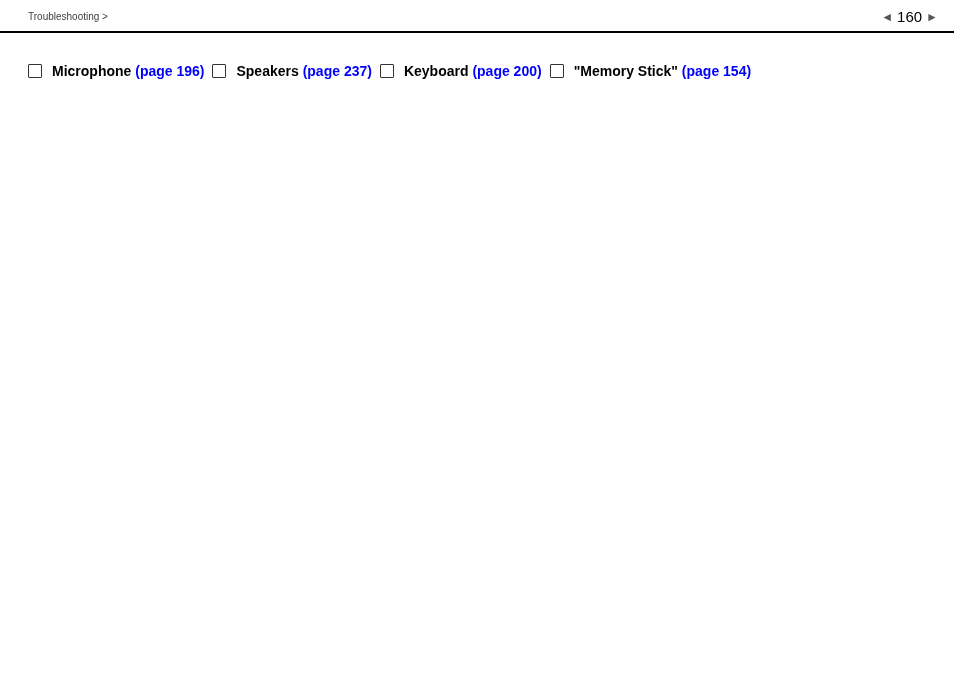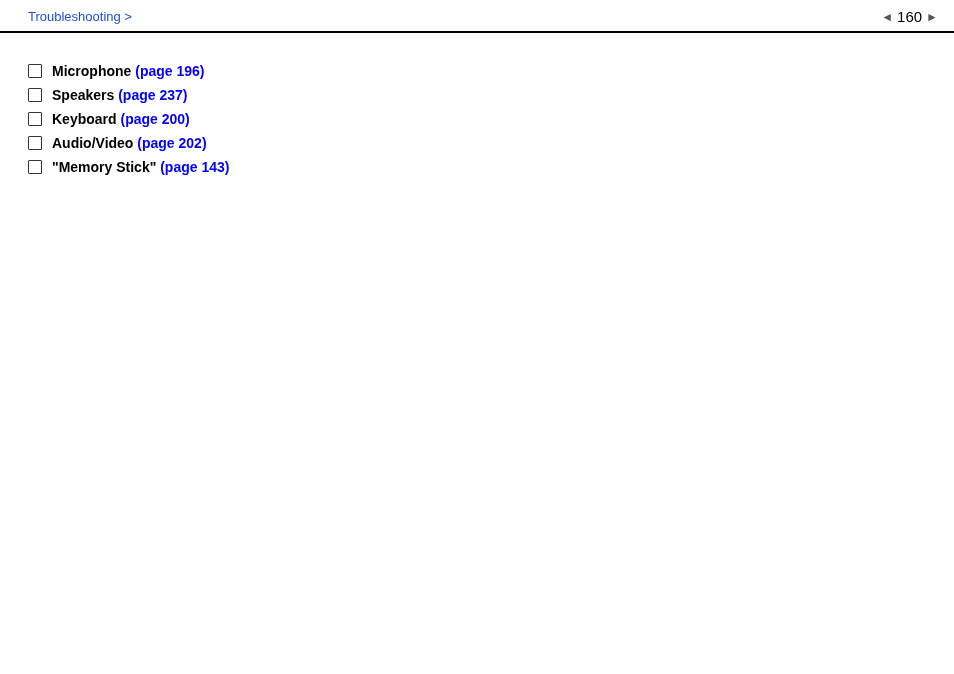--- a/index.html
+++ b/index.html
@@ -21,22 +21,22 @@
     .header {
       display: flex;
       align-items: center;
       justify-content: space-between;
       padding: 8px 16px 0 28px;
       border-bottom: 2px solid #000000;
       padding-bottom: 6px;
     }
 
     .breadcrumb {
-      color: #1d4ed8;
-      font-size: 13px;
+      color: #404040;
+      font-size: 10px;
     }
 
     .page-number-container {
       display: flex;
       align-items: center;
       gap: 4px;
     }
 
     .page-arrow-left {
       color: #555555;
@@ -54,21 +54,21 @@
       font-size: 12px;
     }
 
     .content {
       padding: 30px 28px 20px 28px;
     }
 
     .list-items {
       list-style: none;
       display: flex;
-      flex-direction: column;
+      flex-direction: row;
       gap: 8px;
     }
 
     .list-item {
       display: flex;
       align-items: flex-start;
       gap: 10px;
     }
 
     .checkbox-icon {
@@ -114,20 +114,16 @@
       <li class="list-item">
         <span class="checkbox-icon"></span>
         <span class="item-text">Speakers <a class="item-link" href="#197">(page 237)</a></span>
       </li>
       <li class="list-item">
         <span class="checkbox-icon"></span>
         <span class="item-text">Keyboard <a class="item-link" href="#200">(page 200)</a></span>
       </li>
       <li class="list-item">
         <span class="checkbox-icon"></span>
-        <span class="item-text">Audio/Video <a class="item-link" href="#202">(page 202)</a></span>
-      </li>
-      <li class="list-item">
-        <span class="checkbox-icon"></span>
-        <span class="item-text">"Memory Stick" <a class="item-link" href="#204">(page 143)</a></span>
+        <span class="item-text">"Memory Stick" <a class="item-link" href="#204">(page 154)</a></span>
       </li>
     </ul>
 </main>
 
 </body></html>

